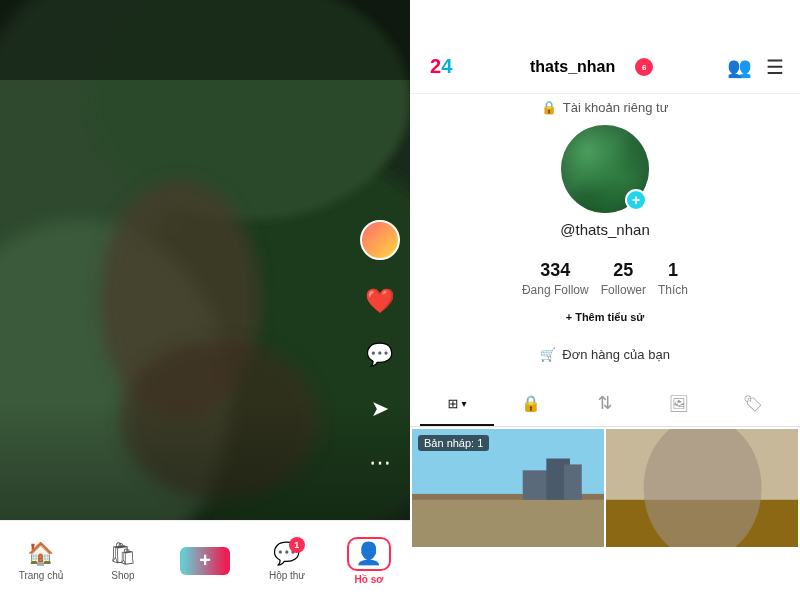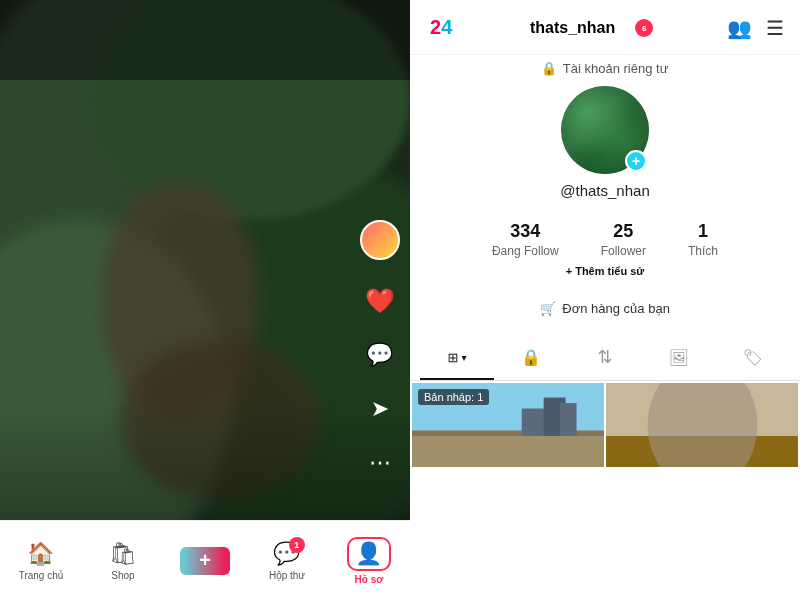--- a/index.html
+++ b/index.html
@@ -169,20 +169,21 @@
       flex-direction: column;
       overflow: hidden;
     }
 
     .profile-header {
       display: flex;
       align-items: center;
       justify-content: space-between;
       padding: 10px 16px 8px;
       border-bottom: 1px solid #f0f0f0;
+      margin-top: 39px;
     }
 
     .logo-icon {
       font-size: 22px;
       font-weight: bold;
       background: linear-gradient(135deg, #ff0050, #00b4d8, #ffd93d);
       -webkit-background-clip: text;
       -webkit-text-fill-color: transparent;
       background-clip: text;
     }
@@ -272,22 +273,22 @@
     .handle-text {
       font-size: 15px;
       font-weight: 400;
       color: #222;
       margin-bottom: 22px;
     }
 
     .stats-row {
       display: flex;
       justify-content: center;
-      gap: 42px;
-      margin-bottom: 7px;
+      gap: 12px;
+      margin-bottom: 14px;
     }
 
     .stat-item {
       display: flex;
       flex-direction: column;
       align-items: center;
       gap: 2px;
     }
 
     .stat-number {
@@ -409,21 +410,21 @@
     }
 
     .content-grid {
       display: grid;
       grid-template-columns: 1fr 1fr;
       gap: 2px;
       padding: 2px;
     }
 
     .content-thumb {
-      height: 84px;
+      height: 118px;
       background: #c0b0a0;
       position: relative;
       overflow: hidden;
     }
 
     
     .leaf-bg {
       width: 100%;
       height: 100%;
       background: 

